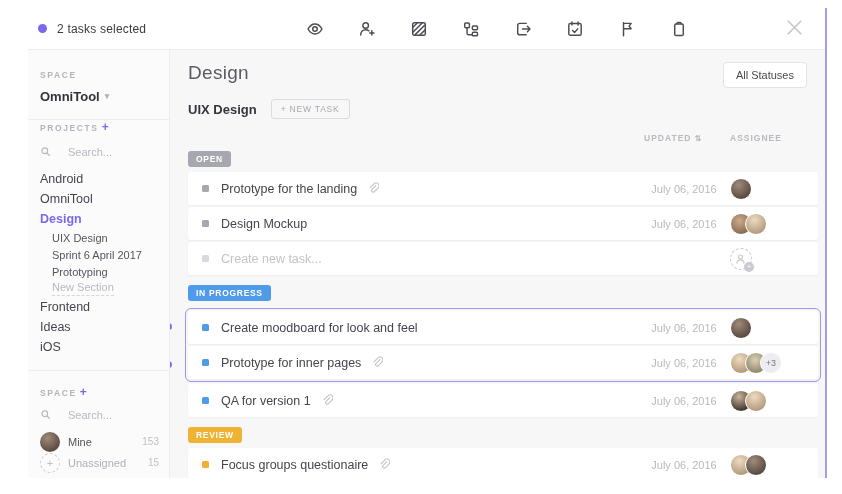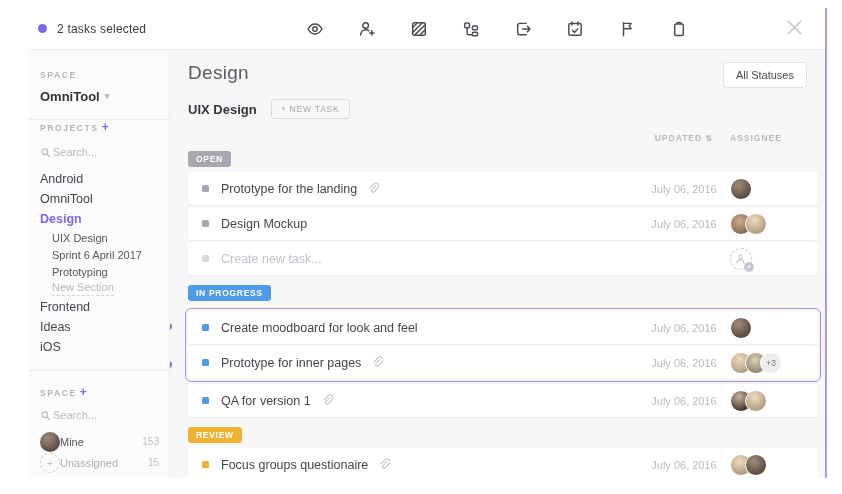--- a/index.html
+++ b/index.html
@@ -20,31 +20,31 @@
   
   .body { flex:1; display:flex; min-height:0; }
 
   
   .sidebar { width:142px; flex:0 0 142px; background:#fbfbfc; border-right:1px solid #ededf0; padding:20px 10px 0 12px; overflow:hidden; }
   .side-label { font-size:8.5px; letter-spacing:1.6px; color:#b4b4bc; font-weight:bold; }
   .side-label .plus { color:#7b68ee; font-size:12px; font-weight:bold; letter-spacing:0; margin-left:3px; cursor:pointer; }
   .space-name { margin-top:9px; font-size:13px; font-weight:bold; color:#32323a; display:flex; align-items:center; cursor:pointer; }
   .space-caret { color:#b0b0b8; font-size:9px; margin-left:5px; transform:translateY(-1px); }
   .side-divider { height:1px; background:#ededf0; margin:15px -10px 0 -12px; }
-  .side-search { display:flex; align-items:center; gap:2px; margin-top:12px; color:#b8b8c0; font-size:11px; cursor:text; }
+  .side-search { display:flex; align-items:flex-start; gap:17px; margin-top:12px; color:#b8b8c0; font-size:11px; cursor:text; }
   .side-search svg { width:11px; height:11px; stroke:#b8b8c0; fill:none; stroke-width:1.3; }
   .proj-list { margin-top:11px; }
   .proj-item { font-size:12.5px; color:#45454e; height:20px; display:flex; align-items:center; cursor:pointer; }
   .proj-item.active { color:#7b68ee; font-weight:bold; }
   .proj-item.sub { font-size:11px; color:#55555e; height:17px; padding-left:12px; }
   .proj-item.sub.muted { color:#b9b9c1; }
   .proj-item.sub.muted .dashed { border-bottom:1px dashed #d4d4da; padding-bottom:2px; }
   .team-list { margin-top:10px; }
   .team-row { display:flex; align-items:center; height:21px; cursor:pointer; }
-  .team-row .name { font-size:11px; color:#55555e; margin-left:0; flex:1; }
+  .team-row .name { font-size:11px; color:#55555e; margin-left:8px; flex:1; }
   .team-row .name.muted { color:#b0b0b8; }
   .team-row .count { font-size:10px; color:#c0c0c8; }
   .avatar { border-radius:50%; flex:0 0 auto; }
   .av-sm { width:20px; height:20px; }
   .av-add-sm { width:20px; height:20px; border:1px dashed #c8c8d0; border-radius:50%; display:flex; align-items:center; justify-content:center; color:#c0c0c8; font-size:11px; }
   [data-av="av-1"] { background:radial-gradient(circle at 38% 30%, #a08b79, #5a4c43 72%); }
   [data-av="av-2"] { background:radial-gradient(circle at 42% 35%, #cdab8b, #85694f 76%); }
   [data-av="av-3"] { background:radial-gradient(circle at 42% 30%, #eedcc0, #b0977a 78%); }
   [data-av="av-4"] { background:radial-gradient(circle at 45% 35%, #dbcfb4, #8c876c 76%); }
   [data-av="av-5"] { background:radial-gradient(circle at 40% 28%, #cab59b, #463b32 72%); }
@@ -54,21 +54,21 @@
   .page-title { font-size:19px; color:#5b5b64; letter-spacing:.3px; margin-left:18px; }
   .all-statuses { position:absolute; top:12px; right:18px; background:#ffffff; border:1px solid #e3e3e8; border-radius:4px;
                   font-size:11px; color:#4a4a52; padding:6px 12px; cursor:pointer; }
   .group-header { display:flex; align-items:center; margin:15px 0 0 18px; }
   .group-name { font-size:13px; font-weight:bold; color:#35353d; }
   .new-task-btn { margin-left:14px; font-size:8.5px; letter-spacing:.8px; color:#a8a8b0; border:1px solid #dadae0;
                   border-radius:3px; padding:4px 9px; background:transparent; cursor:pointer; font-family:inherit; }
   .cols-header { display:flex; align-items:center; margin:14px 7px 0 18px; padding:0 14px; }
   .cols-header .spacer { flex:1; }
   .col-head { font-size:8.5px; letter-spacing:1px; color:#b9b9c1; font-weight:bold; }
-  .col-head.updated { width:80px; text-align:center; cursor:pointer; }
+  .col-head.updated { width:80px; text-align:left; cursor:pointer; }
   .col-head.assignee { width:80px; padding-left:6px; }
   .sort-glyph { font-size:8px; color:#b9b9c1; }
   .badge { display:inline-block; margin:8px 0 5px 18px; font-size:8.5px; font-weight:bold; letter-spacing:.7px;
            color:#ffffff; border-radius:3px; padding:3px 8px; }
   .task-row { display:flex; align-items:center; height:33px; background:#ffffff; border-radius:3px;
               margin:0 7px 2px 18px; padding:0 14px; box-shadow:0 1px 2px rgba(40,40,60,.05); cursor:pointer;justify-content:flex-end; }
   .status-sq { width:7px; height:7px; border-radius:1.5px; margin-right:12px; flex:0 0 auto; }
   .status-sq.ghost { background:#d9d9de; }
   .task-title { font-size:12.5px; color:#45454e; }
   .task-title.placeholder { color:#c3c3cb; }

